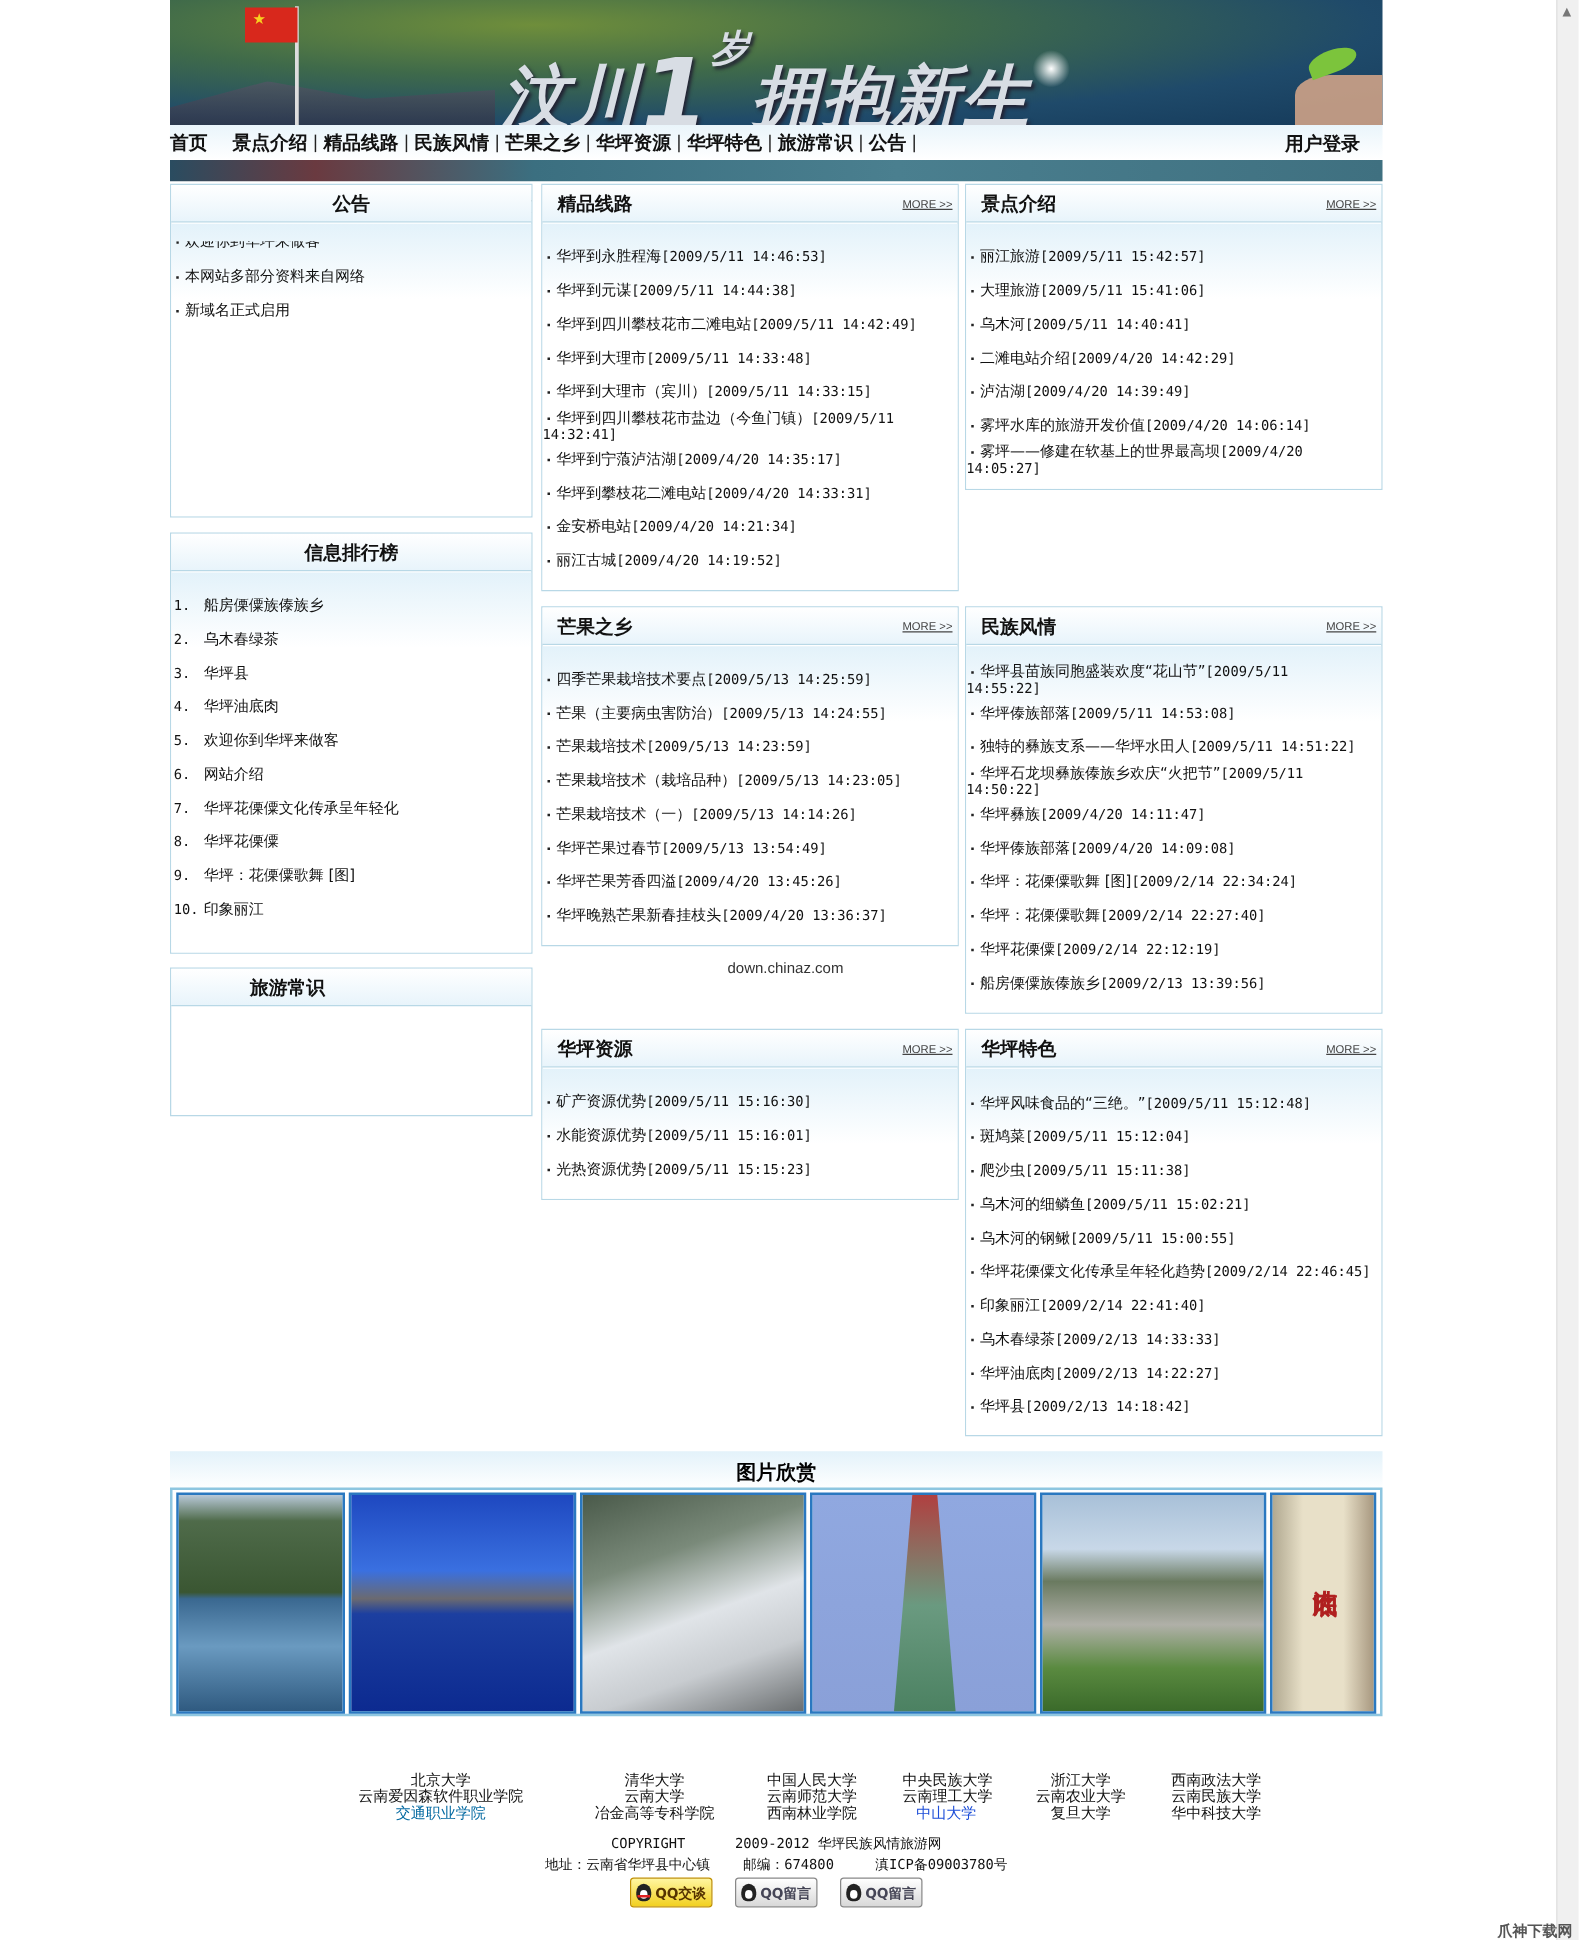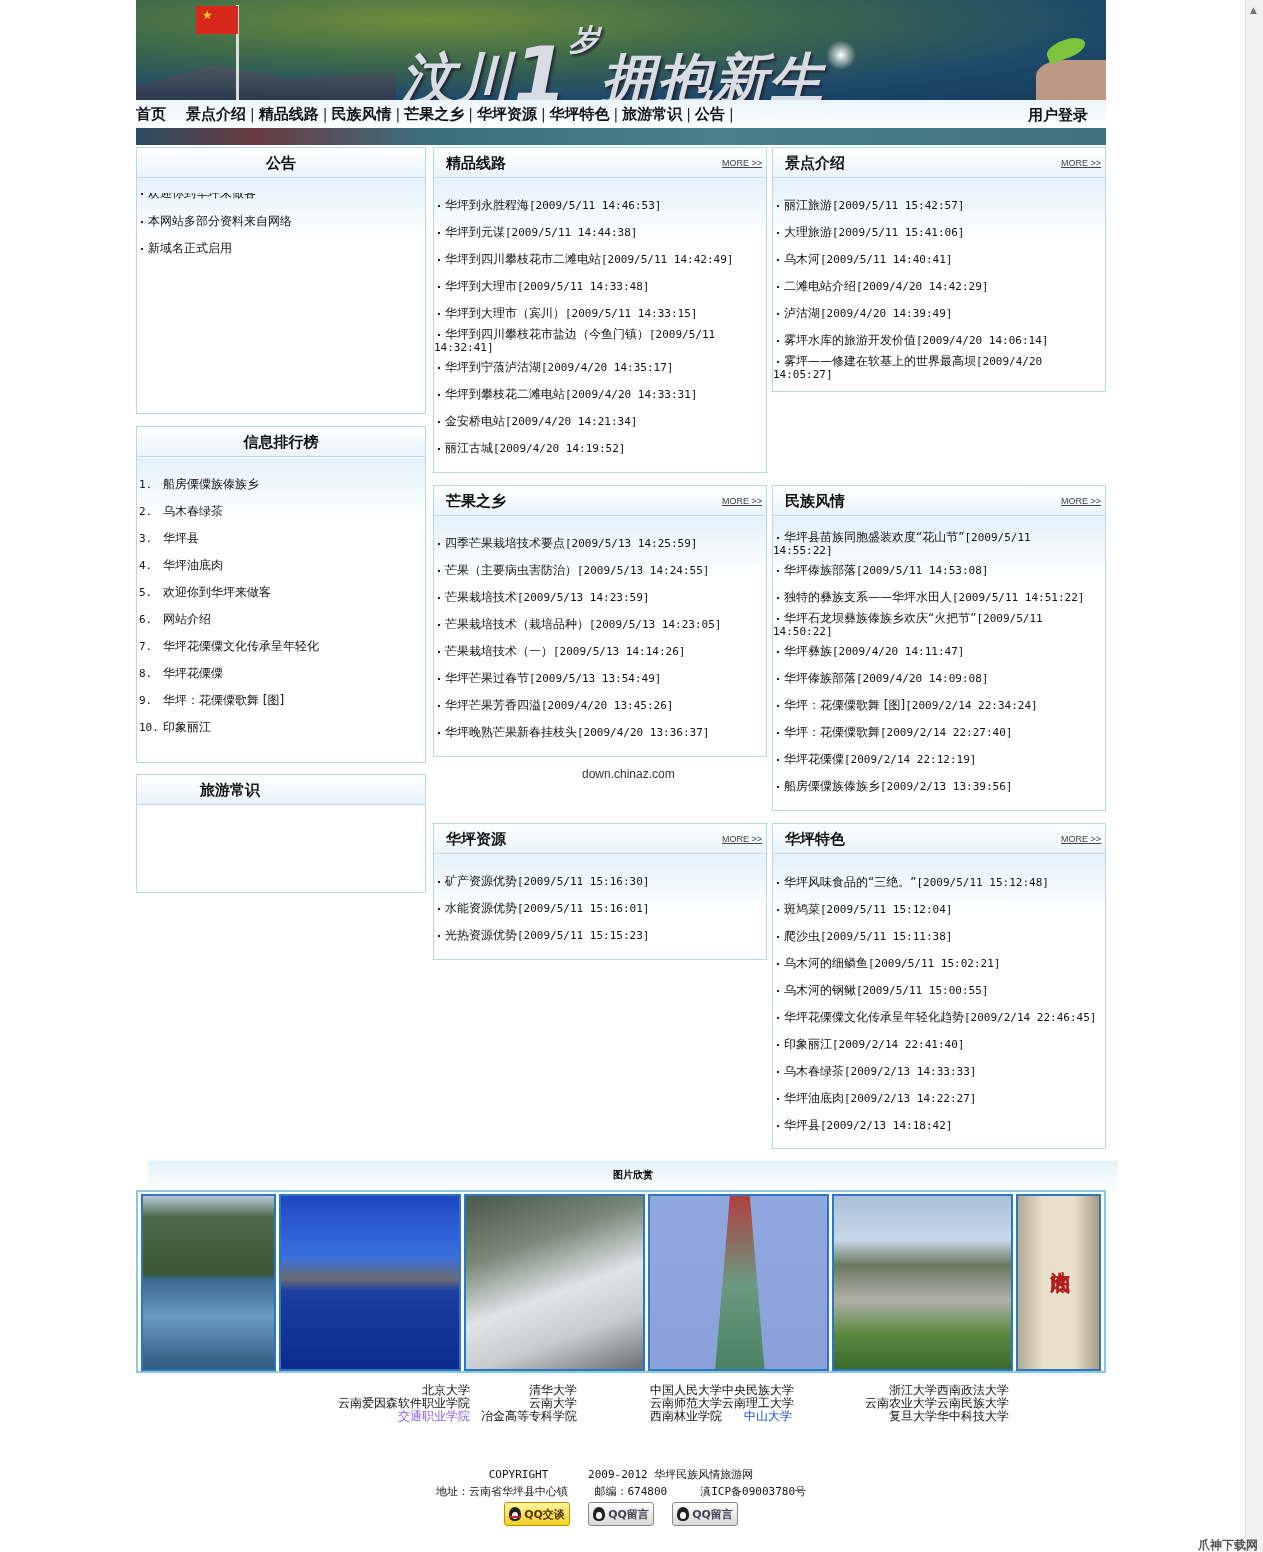--- a/index.html
+++ b/index.html
@@ -48,35 +48,35 @@
   .box li .dot { display: inline-block; width: 2px; height: 2px; background: #222; vertical-align: middle; margin-right: 5px; }
   .box li .dt { font-family: "DejaVu Sans Mono", "Liberation Mono", monospace; font-size: 11px; }
   .box li a { color: #111; text-decoration: none; }
 
   .rank li { left: 2px; }
   .rank li .n { display: inline-block; width: 24px; font-family: "DejaVu Sans Mono", monospace; font-size: 11px; }
 
   .watermark-mid { position: absolute; left: 446px; top: 767px; font-size: 12px; color: #333; font-family: "Liberation Sans", sans-serif; }
 
   
-  .gallery-hd { position: absolute; left: 12px; top: 1161px; width: 970px; height: 30px; background: linear-gradient(180deg, #e3f2fa 0%, #ffffff 100%); text-align: center; font-weight: bold; font-size: 10px; padding-top: 7px; }
+  .gallery-hd { position: absolute; left: 0; top: 1161px; width: 970px; height: 30px; background: linear-gradient(180deg, #e3f2fa 0%, #ffffff 100%); text-align: center; font-weight: bold; font-size: 16px; padding-top: 7px; }
   .gallery { position: absolute; left: 0; top: 1190px; width: 970px; height: 183px; border: 2px solid #8ec6e0; background: #fff; padding: 2px 3px; display: flex; gap: 3px; }
   .gallery .pic { height: 177px; border: 2px solid #2a78c0; position: relative; overflow: hidden; }
   .p1 { width: 136px; background: linear-gradient(180deg, #b8c8d8 0%, #4f6b4a 12%, #3a5632 45%, #3a6890 48%, #6a9ac0 70%, #2f5a80 100%); }
   .p2 { width: 183px; background: linear-gradient(180deg, #1e48c0 0%, #3a70e0 35%, #6b6a70 48%, #1c3fa0 55%, #0c2a90 100%); }
   .p3 { width: 182px; background: linear-gradient(160deg, #4a5a4a 0%, #7a8a7a 30%, #e0e4e8 55%, #c8ccd0 75%, #6a6e70 100%); }
   .p4 { width: 182px; background: linear-gradient(180deg, #90a8e0 0%, #8aa0d8 100%); }
   .p4::before { content: ""; position: absolute; left: 65px; top: 0; width: 50px; height: 177px; background: linear-gradient(180deg, #b04040 0%, #6a9a80 50%, #4a8060 100%); clip-path: polygon(30% 0, 70% 0, 100% 100%, 0 100%); }
   .p5 { width: 182px; background: linear-gradient(180deg, #a8c0d8 0%, #c8d8e8 25%, #6a7a60 40%, #b0b0a8 60%, #5a8a40 80%, #3a6a2a 100%); }
   .p6 { width: 86px; background: linear-gradient(90deg, #b0a890 0%, #e8e0c8 30%, #e8e0c8 70%, #a89880 100%); }
   .p6 .lbl { position: absolute; left: 30px; top: 60px; font-size: 20px; color: #b02020; font-weight: bold; writing-mode: vertical-rl; }
 
   
   .links { position: absolute; left: 0; top: 1384px; width: 970px; display: flex; justify-content: center; }
-  .links .col { text-align: right; font-size: 12px; line-height: 13px; color: #111; }
+  .links .col { text-align: center; font-size: 12px; line-height: 13px; color: #111; margin-top: 34px; }
   .links .col div { white-space: nowrap; }
 
   
   .footer { position: absolute; left: 0; top: 1466px; width: 970px; text-align: center; font-family: "DejaVu Sans Mono", "Liberation Mono", monospace; font-size: 11px; line-height: 17px; color: #111; }
   .qq { display: flex; justify-content: center; gap: 18px; margin-top: 2px; }
   .qq .btn { width: 66px; height: 24px; border: 1px solid #888; border-radius: 3px; font-size: 11px; font-weight: bold; display: flex; align-items: center; justify-content: center; gap: 3px; font-family: "DejaVu Sans", sans-serif; position: relative; }
   .qq .btn.y { background: linear-gradient(180deg, #fff6a0 0%, #f2d020 100%); border-color: #c09000; color: #553300; }
   .qq .btn.g { background: linear-gradient(180deg, #ffffff 0%, #d8d8d8 100%); color: #445; }
   .qq .peng { display: inline-block; width: 12px; height: 14px; border-radius: 50% 50% 40% 40%; background: #222; position: relative; }
   .qq .peng::after { content: ""; position: absolute; left: 3px; top: 5px; width: 6px; height: 7px; background: #fff; border-radius: 50%; }
@@ -296,21 +296,21 @@
     <div class="pic p5"></div>
     <div class="pic p6">
         <span class="lbl">油底肉</span>
       </div>
   </div>
 
   <div class="links">
     <div class="col" style="width:235px">
       <div><a href="#" style="color:#111;text-decoration:none">北京大学</a></div>
       <div><a href="#" style="color:#111;text-decoration:none">云南爱因森软件职业学院</a></div>
-      <div><a href="#" style="color:#8b5cf6;text-decoration:none">交通职业学院</a></div>
+      <div><a href="#" style="color:#0369a1;text-decoration:none">交通职业学院</a></div>
     </div>
     <div class="col" style="width:107px">
       <div><a href="#" style="color:#111;text-decoration:none">清华大学</a></div>
       <div><a href="#" style="color:#111;text-decoration:none">云南大学</a></div>
       <div><a href="#" style="color:#111;text-decoration:none">冶金高等专科学院</a></div>
     </div>
     <div class="col" style="width:145px">
       <div><a href="#" style="color:#111;text-decoration:none">中国人民大学</a></div>
       <div><a href="#" style="color:#111;text-decoration:none">云南师范大学</a></div>
       <div><a href="#" style="color:#111;text-decoration:none">西南林业学院</a></div>

